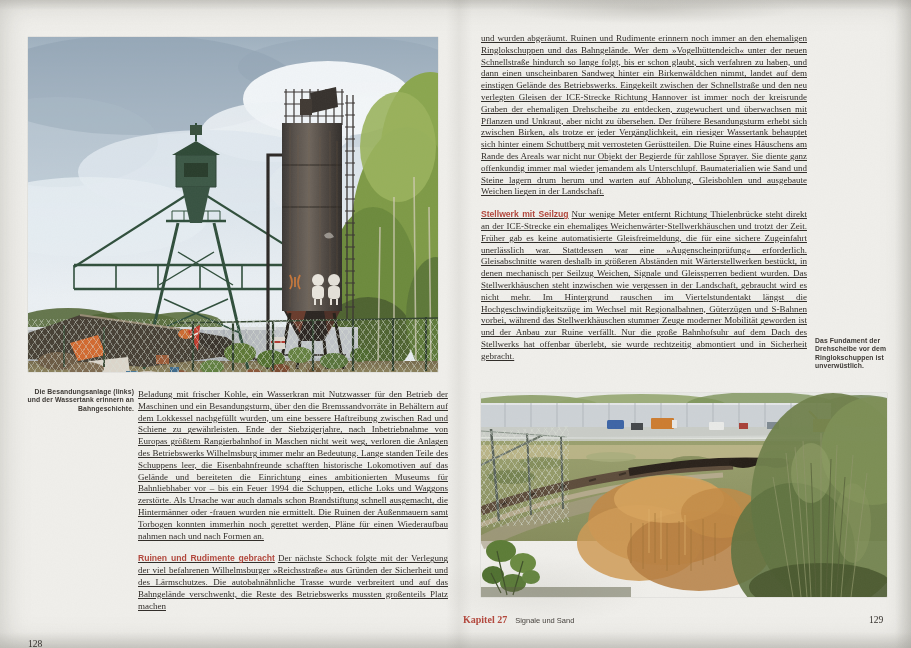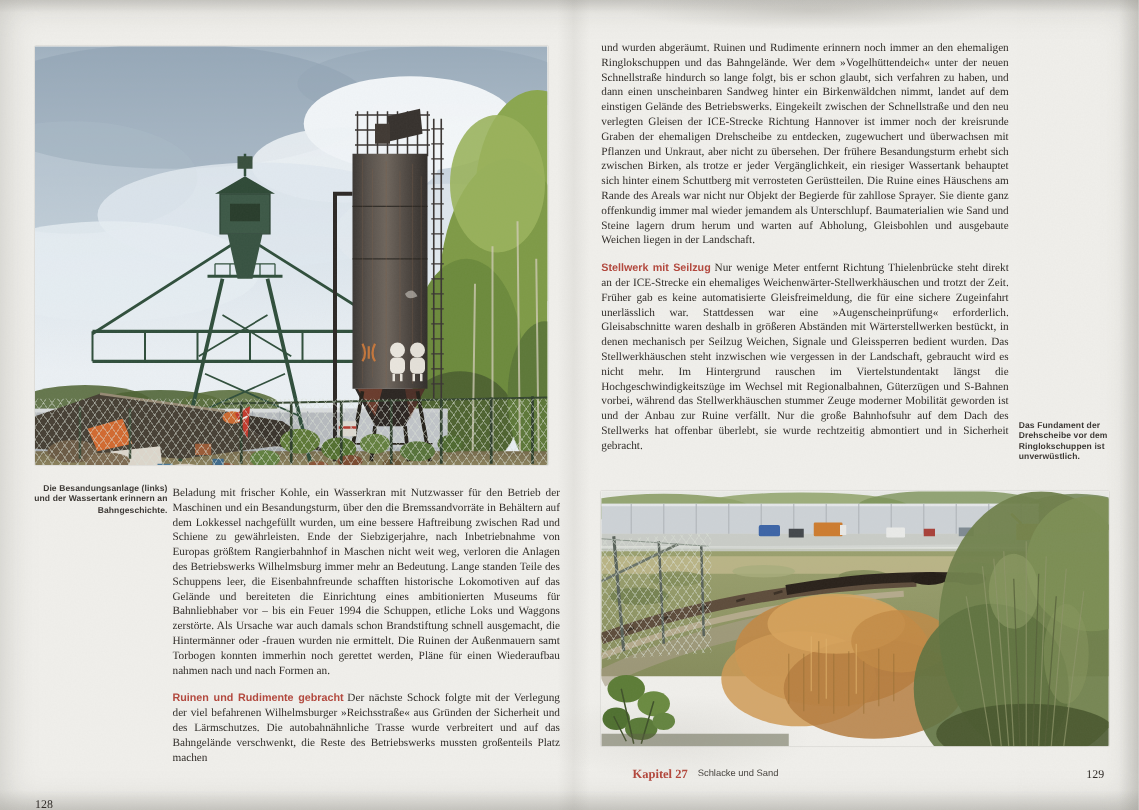--- a/index.html
+++ b/index.html
@@ -42,32 +42,32 @@
   .mesh-right{left:0;top:36px;width:88px;height:96px;transform:skewY(-4deg);}
 
   .caption{
     position:absolute;font-family:"Liberation Sans", sans-serif;
     font-weight:bold;font-size:6.8px;line-height:8.4px;color:var(--caption-ink);
     letter-spacing:.1px;}
   .caption-left{left:20px;top:388px;width:114px;text-align:right;}
   .caption-right{left:815px;top:337px;width:86px;text-align:left;}
 
   .bodytext{position:absolute;color:var(--ink);font-size:9px;line-height:11.8px;
-    text-align:justify;overflow:hidden;}
+    text-align:justify;overflow:hidden;text-decoration:underline;}
   .body-left{left:138px;top:389px;width:310px;height:232px;}
   .body-right{left:481px;top:33px;width:326px;height:354px;}
   .bodytext p + p{margin-top:11px;}
   .lead{font-family:"Liberation Sans", sans-serif;font-weight:bold;font-size:8.6px;
     color:var(--accent);margin-right:3px;margin-top:32px;}
 
   .pagenum{position:absolute;font-size:9.5px;color:var(--ink);}
   .pagenum-left{left:28px;top:639px;}
   .pagenum-right{left:869px;top:615px;width:32px;text-align:left;}
 
-  .footer{position:absolute;left:506px;top:614px;display:flex;align-items:flex-start;gap:8px;}
+  .footer{position:absolute;left:463px;top:614px;display:flex;align-items:flex-end;gap:8px;}
   .footer .chapter{font-family:"Liberation Serif", serif;font-weight:bold;font-size:10px;color:var(--accent);}
   .footer .book-title{font-family:"Liberation Sans", sans-serif;font-size:7.5px;color:#45413c;}
 
   .grain{position:absolute;left:0;top:0;pointer-events:none;}
 </style>
 </head>
 <body>
 
 <div class="spread">
 
@@ -287,21 +287,21 @@
         <ellipse cx="32" cy="190" rx="13" ry="9" fill="#5a7a38"></ellipse>
         <ellipse cx="50" cy="184" rx="9" ry="7" fill="#648440"></ellipse>
         <path d="M26 202 L16 158 M32 202 L42 168 M20 200 L10 180" stroke="#3f512a" stroke-width="1.2" fill="none"></path>
         <rect x="0" y="194" width="150" height="10" fill="#5a5c42" opacity=".5"></rect>
       </svg>
       <div class="mesh mesh-right"></div>
     </figure>
 
     <div class="footer">
       <span class="chapter">Kapitel 27</span>
-      <span class="book-title">Schlacke und Sand</span>
+      <span class="book-title">Signale und Sand</span>
     </div>
 
     <div class="pagenum pagenum-right">129</div>
   </section>
 
   <svg class="grain" width="911" height="648">
     <filter id="g">
       <feTurbulence type="fractalNoise" baseFrequency="0.8" numOctaves="2" stitchTiles="stitch"></feTurbulence>
       <feColorMatrix type="matrix" values="0 0 0 0 0.45  0 0 0 0 0.44  0 0 0 0 0.42  0 0 0 0.5 0"></feColorMatrix>
     </filter>

